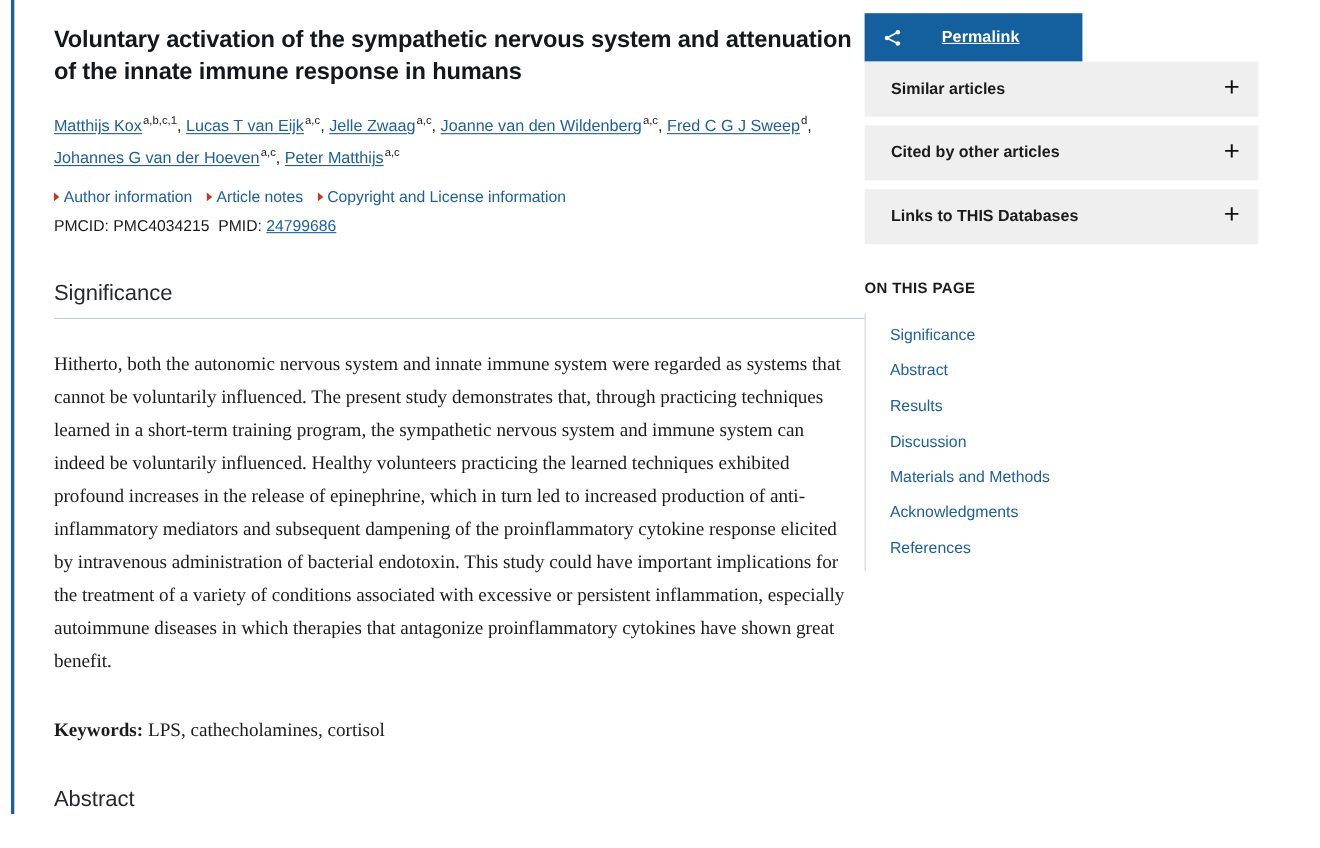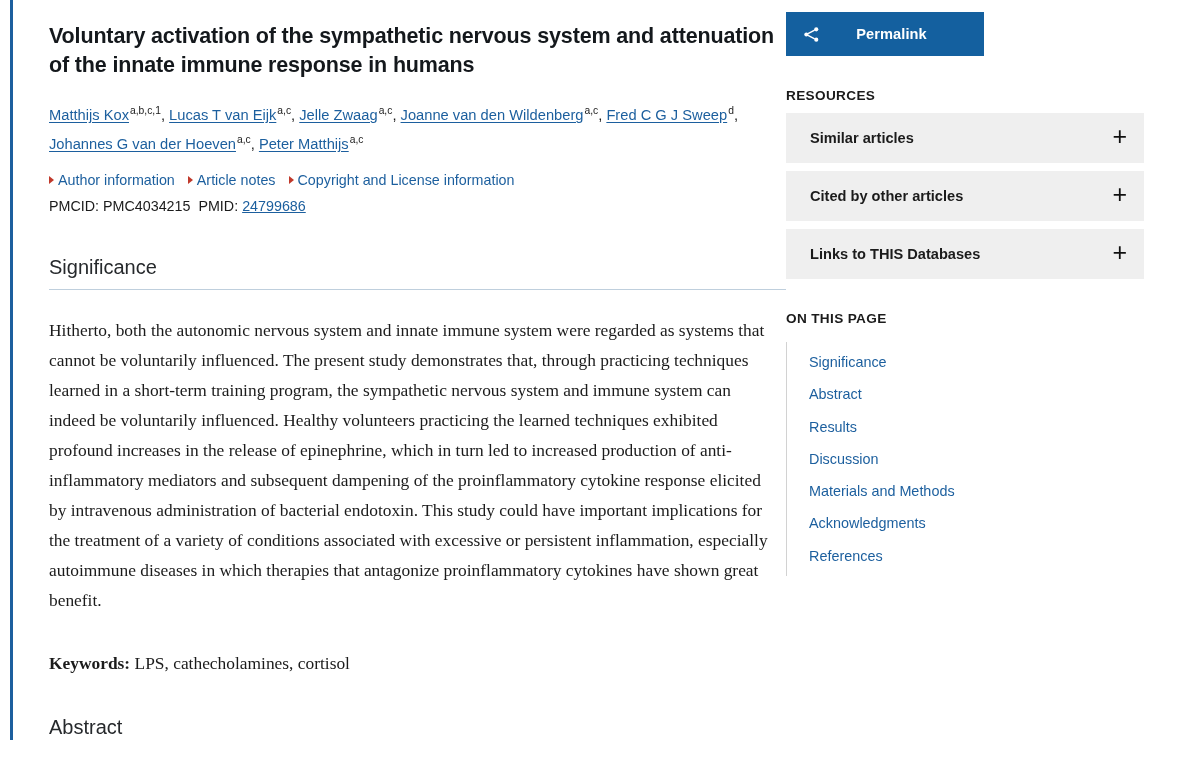--- a/index.html
+++ b/index.html
@@ -159,20 +159,21 @@
     width: 19px; height: 19px;
     display: block;
     flex: 0 0 auto;
   }
   .permalink-btn .plabel {
     font-size: 14.6px;
     font-weight: bold;
     letter-spacing: 0.1px;
     margin: 4px auto;
     padding-right: 4px;
+    text-decoration: underline;
   }
 
   .side-label {
     font-size: 13.6px;
     font-weight: bold;
     letter-spacing: 0.35px;
     color: #1b1b1b;
     margin: 32px 0 10px 0;
   }
 
@@ -258,21 +259,20 @@
         <svg viewBox="0 0 24 24" width="19" height="19" aria-hidden="true">
           <circle cx="18" cy="5.5" r="2.6" fill="#ffffff"></circle>
           <circle cx="18" cy="18.5" r="2.6" fill="#ffffff"></circle>
           <circle cx="5.5" cy="12" r="2.6" fill="#ffffff"></circle>
           <path d="M7.6 10.8 L16 6.4 M7.6 13.2 L16 17.6" stroke="#ffffff" stroke-width="1.9" fill="none"></path>
         </svg>
       </span>
       <span class="plabel">Permalink</span>
     </button>
 
-    <div class="side-label">RESOURCES</div>
 
     <div class="accordion">
         <div class="acc-item">
           <span class="acc-label">Similar articles</span>
           <span class="acc-plus">+</span>
         </div>
         <div class="acc-item">
           <span class="acc-label">Cited by other articles</span>
           <span class="acc-plus">+</span>
         </div>

